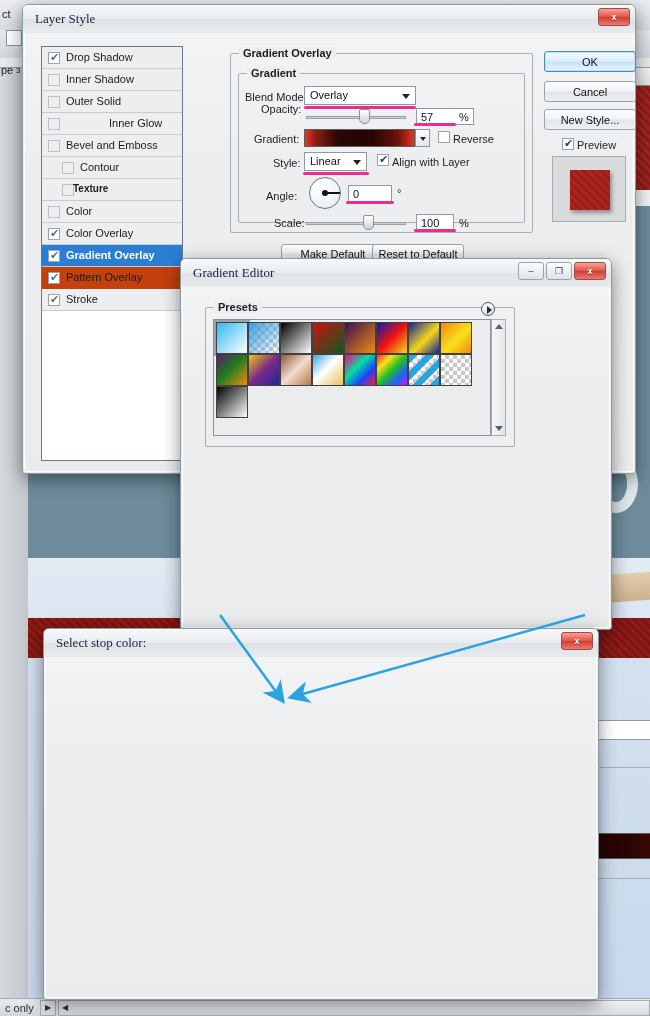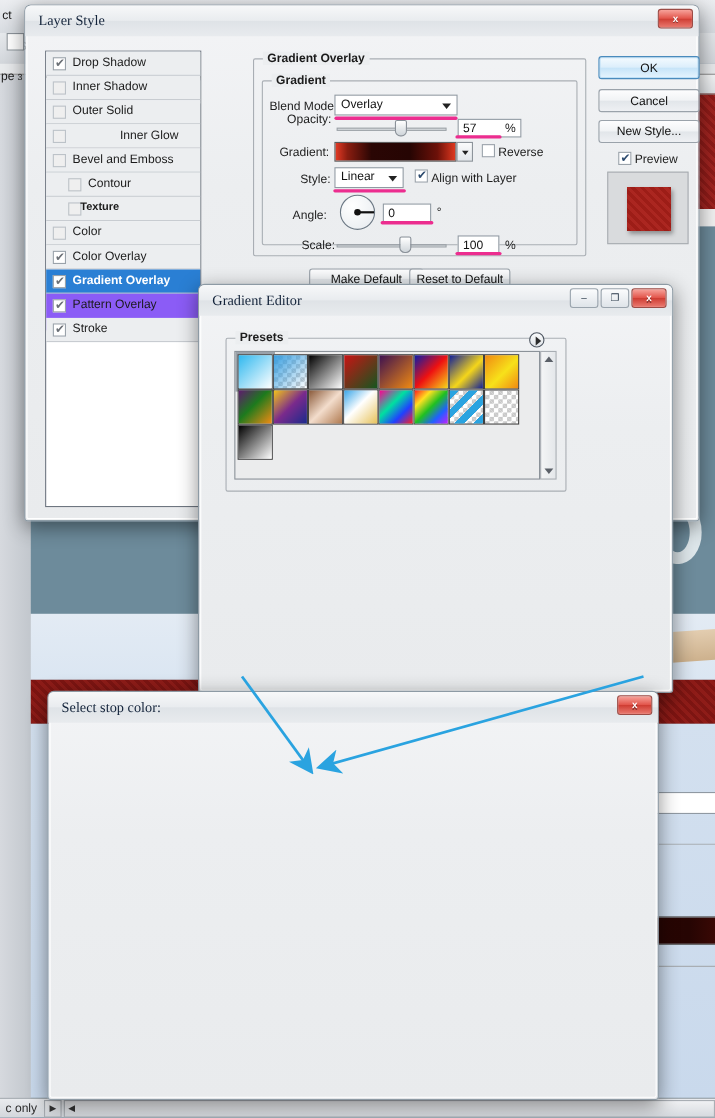--- a/index.html
+++ b/index.html
@@ -222,21 +222,21 @@
           <span style="position: absolute; left: 24px; top: 4px; font-size: 11px; color: rgb(27, 27, 27);">Color</span>
         </div>
         <div class="eff-row" style="position: absolute; left: 0px; top: 176px; width: 140px; height: 22px; background: rgb(236, 238, 240); border-bottom: 1px solid rgb(200, 204, 209);">
           <span class="cb on grey " style="left: 6px; top: 5px;"></span>
           <span style="position: absolute; left: 24px; top: 4px; font-size: 11px; color: rgb(27, 27, 27);">Color Overlay</span>
         </div>
         <div class="eff-row" style="position: absolute; left: 0px; top: 198px; width: 140px; height: 22px; background: rgb(42, 127, 212); border-bottom: 1px solid rgb(200, 204, 209);">
           <span class="cb on grey " style="left: 6px; top: 5px;"></span>
           <span style="position: absolute; left: 24px; top: 4px; font-size: 11px; color: rgb(255, 255, 255); font-weight: bold;">Gradient Overlay</span>
         </div>
-        <div class="eff-row" style="position: absolute; left: 0px; top: 220px; width: 140px; height: 34px; background: #8b5cf6; border-bottom: 1px solid rgb(200, 204, 209);">
+        <div class="eff-row" style="position: absolute; left: 0px; top: 220px; width: 140px; height: 34px; background: #c2410c; border-bottom: 1px solid rgb(200, 204, 209);">
           <span class="cb on grey " style="left: 6px; top: 5px;"></span>
           <span style="position: absolute; left: 24px; top: 4px; font-size: 11px; color: rgb(27, 27, 27);">Pattern Overlay</span>
         </div>
         <div class="eff-row" style="position: absolute; left: 0px; top: 242px; width: 140px; height: 22px; background: rgb(236, 238, 240); border-bottom: 1px solid rgb(200, 204, 209);">
           <span class="cb on grey " style="left: 6px; top: 5px;"></span>
           <span style="position: absolute; left: 24px; top: 4px; font-size: 11px; color: rgb(27, 27, 27);">Stroke</span>
         </div>
       </div>
   </div>
 

